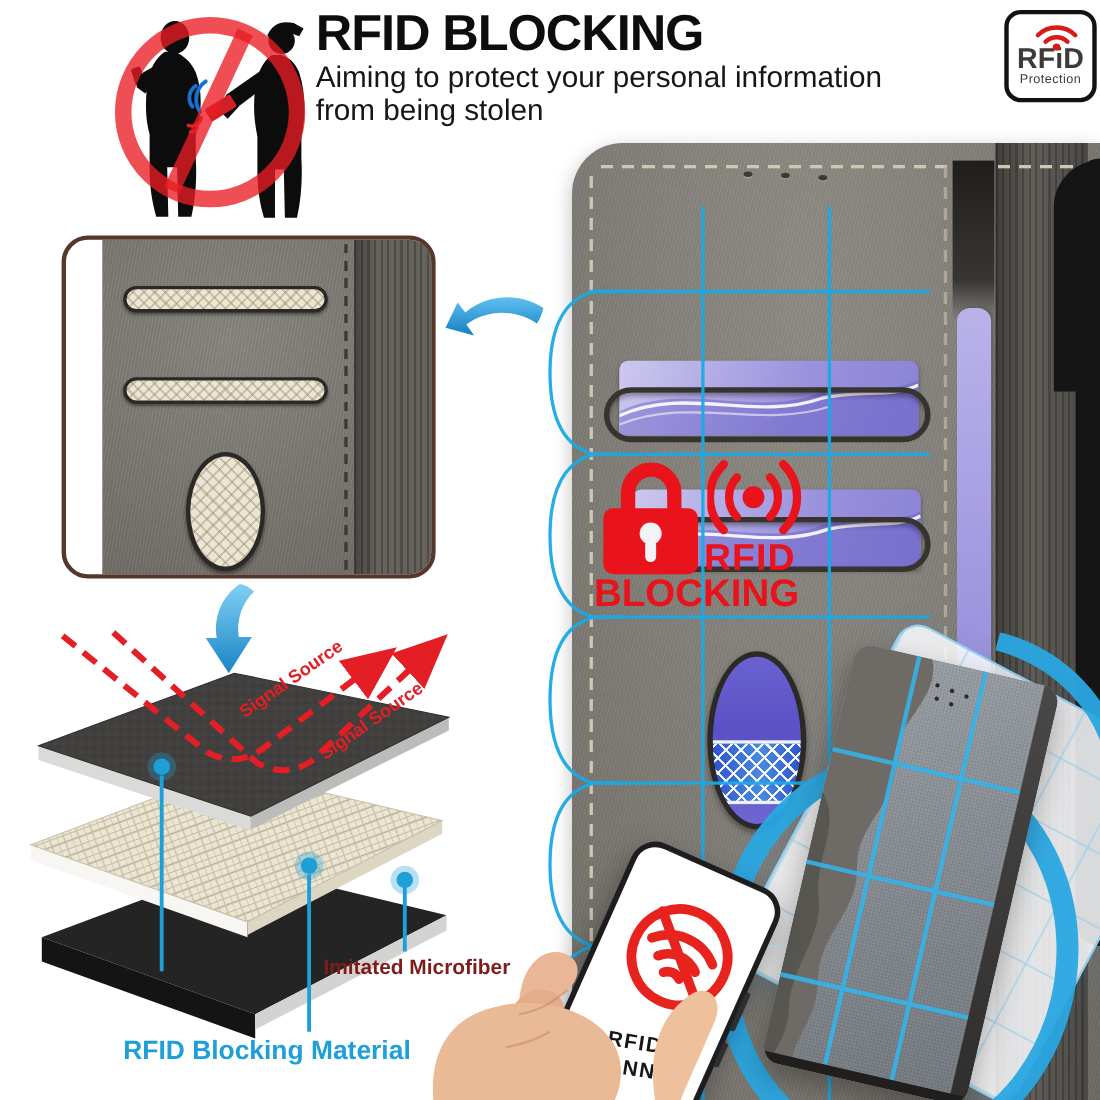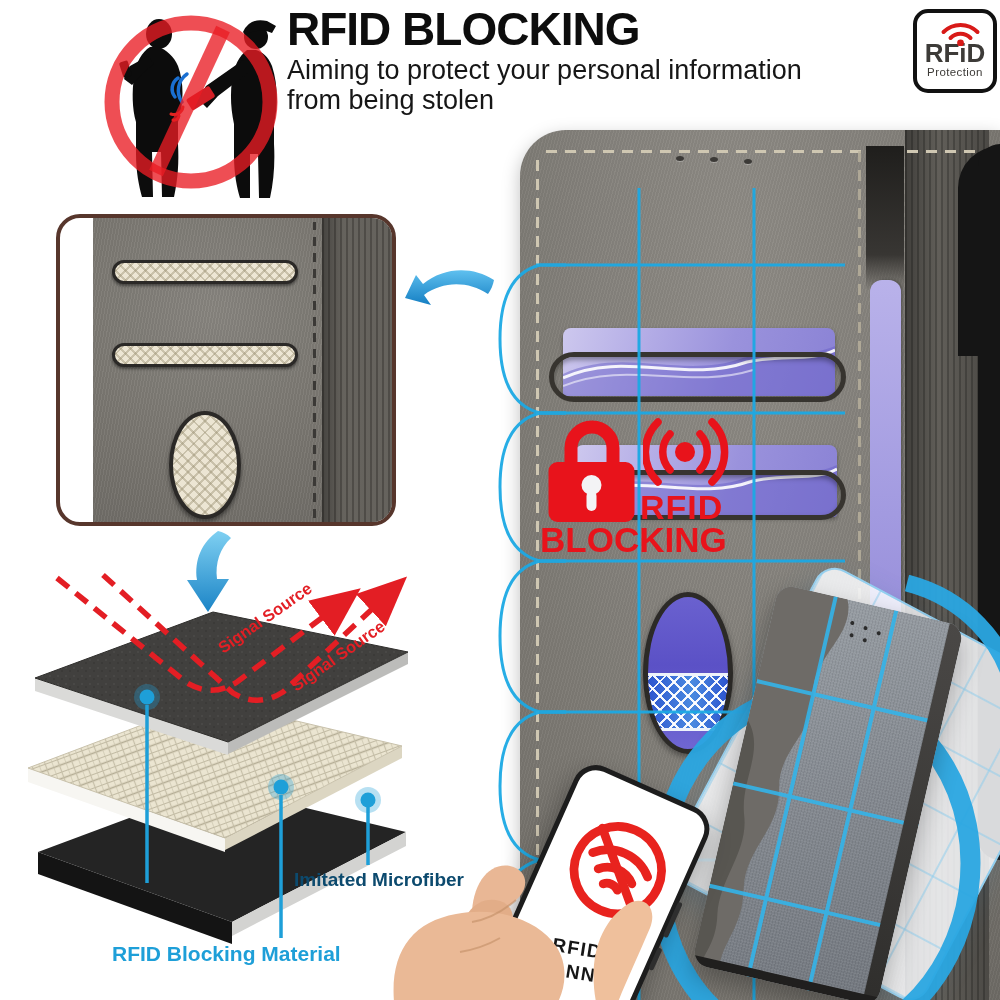--- a/index.html
+++ b/index.html
@@ -111,24 +111,24 @@
   .stamp-word{z-index:5;font-weight:700;color:var(--alert-red);white-space:nowrap}
   #stamp-word-1{left:640px;top:488px;font-size:34px;letter-spacing:1px}
   #stamp-word-2{left:540px;top:520px;font-size:35px;letter-spacing:0}
 
   
   #layers-svg{left:0;top:545px;z-index:6}
   .signal-label{z-index:7;font-size:16.5px;font-weight:700;color:#e31e24;white-space:nowrap;
     transform:rotate(-35deg);transform-origin:0 50%}
   #signal-label-1{left:220px;top:640px}
   #signal-label-2{left:293px;top:678px}
-  .layer-label{z-index:7;font-size:19px;font-weight:600;color:#0c4a6e;white-space:nowrap}
+  .layer-label{z-index:7;font-size:19px;font-weight:600;color:#7f1d1d;white-space:nowrap}
   #label-leather{left:4px;top:888px}
   #label-microfiber{left:294px;top:869px}
-  #label-rfid{left:112px;top:942px;font-size:21px;font-weight:700;color:var(--callout-blue)}
+  #label-rfid{left:112px;top:942px;font-size:24px;font-weight:700;color:var(--callout-blue)}
 
   
   #shield-plane{left:726px;top:608px;width:292px;height:352px;border-radius:22px;z-index:10;
     transform:rotate(28deg);
     background:
       repeating-linear-gradient(0deg,rgba(140,205,238,.5) 0 2px,transparent 2px 60px),
       repeating-linear-gradient(90deg,rgba(140,205,238,.5) 0 2px,transparent 2px 60px),
       rgba(251,253,255,.85);
     border:2px solid rgba(140,205,238,.85);box-shadow:0 10px 28px rgba(70,110,140,.28)}
   #blue-ring{left:595px;top:575px;z-index:11;pointer-events:none}

